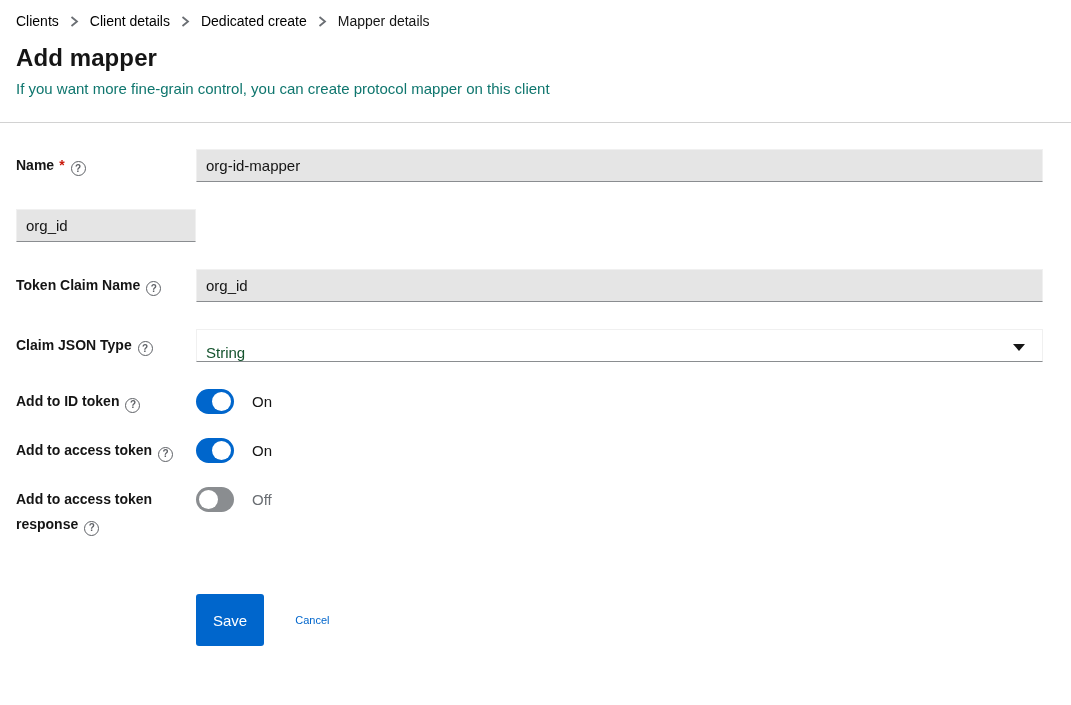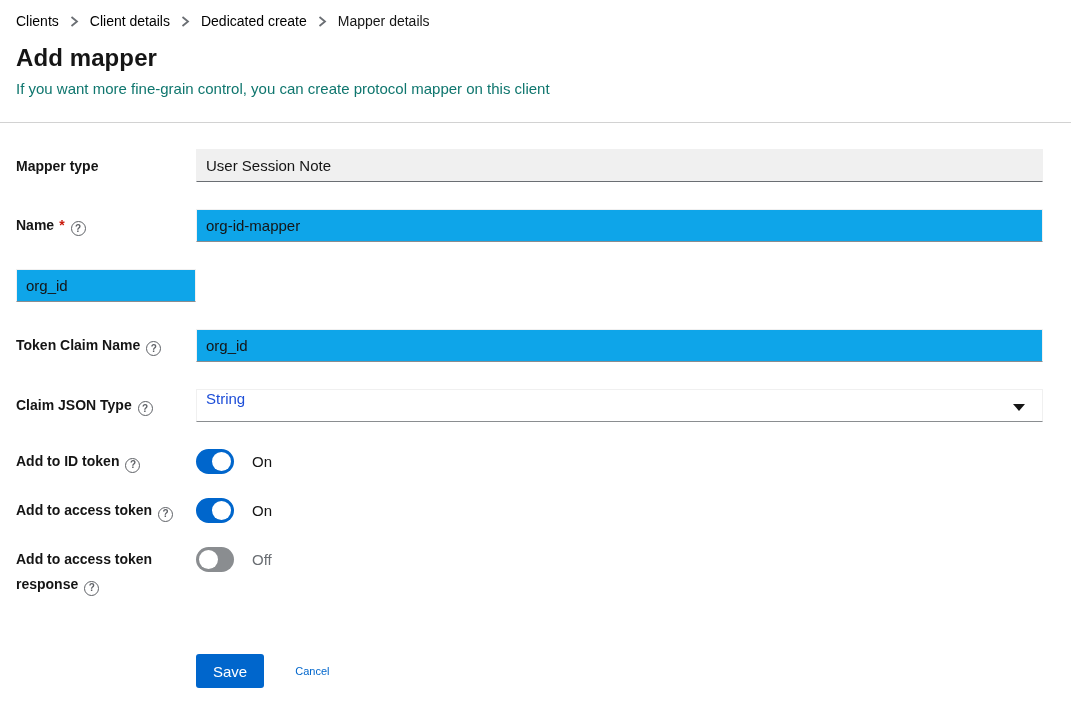--- a/index.html
+++ b/index.html
@@ -90,40 +90,40 @@
     flex: none;
   }
 
   .text-input {
     width: 100%;
     height: 33px;
     font-family: "Liberation Sans", sans-serif;
     font-size: 15px;
     color: #151515;
     padding: 0 9px;
-    background: #0ea5e9;
+    background: #e5e5e5;
     border: 1px solid #f0f0f0;
     border-bottom: 1px solid #8a8d90;
     outline: none;
   }
   .text-input.input-disabled {
     background: #f0f0f0;
     border-color: #f0f0f0;
     border-bottom-color: #6a6e73;
     cursor: not-allowed;
   }
 
   .fake-select {
     position: relative;
     display: flex;
-    align-items: flex-start;
+    align-items: flex-end;
     width: 100%;
     height: 33px;
     font-size: 15px;
-    color: #1d4ed8;
+    color: #14532d;
     padding: 0 36px 0 9px;
     background: #ffffff;
     border: 1px solid #f0f0f0;
     border-bottom: 1px solid #8a8d90;
     cursor: pointer;
   }
   .caret-down {
     position: absolute;
     right: 17px;
     top: 50%;
@@ -168,21 +168,21 @@
   .actions-row { margin-top: 57px; margin-bottom: 0; }
   .actions { display: flex; align-items: center; }
   .save-btn {
     font-family: "Liberation Sans", sans-serif;
     font-size: 15px;
     color: #ffffff;
     background: #0066cc;
     border: none;
     border-radius: 3px;
     padding: 8px 17px;
-    height: 34px;
+    height: 52px;
     cursor: pointer;
   }
   .cancel-link {
     margin-left: 31px;
     font-size: 11px;
     color: #0066cc;
     text-decoration: none;
     cursor: pointer;
   }
 </style>
@@ -212,26 +212,20 @@
 </nav>
 
 <header class="page-header">
   <h1 class="page-title">Add mapper</h1>
   <p class="page-subtitle">If you want more fine-grain control, you can create protocol mapper on this client</p>
 </header>
 <hr class="page-divider">
 
 <form class="form">
 
-  <div class="form-row">
-    <div class="form-label">
-      <span>Mapper type</span>
-    </div>
-    <input class="text-input input-disabled" type="text" disabled="" value="User Session Note" style="">
-  </div>
 
   <div class="form-row">
     <div class="form-label">
       <span>Name</span><span class="required-star">*</span><span class="help-icon">?</span>
     </div>
     <input class="text-input" type="text" value="org-id-mapper" style="">
   </div>
 
   <div class="form-row">
     <input class="text-input" type="text" value="org_id" style="">

